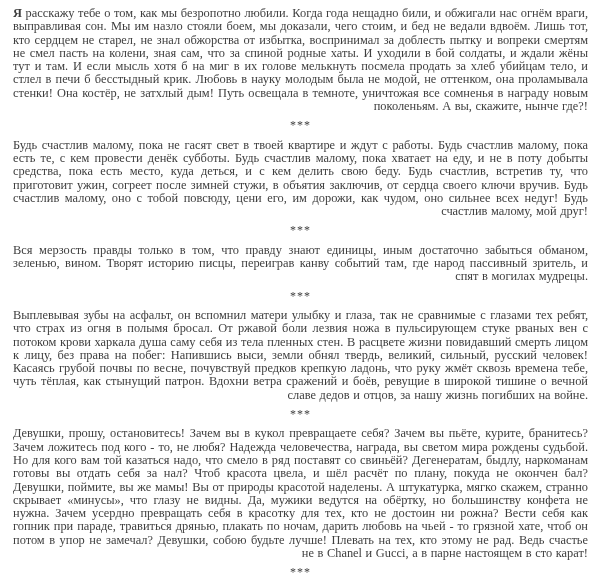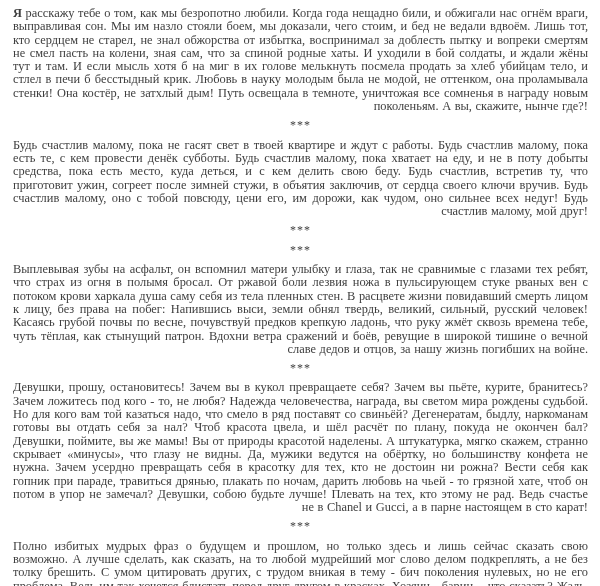--- a/index.html
+++ b/index.html
@@ -41,19 +41,20 @@
   }
 </style>
 </head>
 <body>
 
 <div class="page">
   <p class="para lead">Я расскажу тебе о том, как мы безропотно любили. Когда года нещадно били, и обжигали нас огнём враги, выправливая сон. Мы им назло стояли боем, мы доказали, чего стоим, и бед не ведали вдвоём. Лишь тот, кто сердцем не старел, не знал обжорства от избытка, воспринимал за доблесть пытку и вопреки смертям не смел пасть на колени, зная сам, что за спиной родные хаты. И уходили в бой солдаты, и ждали жёны тут и там. И если мысль хотя б на миг в их голове мелькнуть посмела продать за хлеб убийцам тело, и стлел в печи б бесстыдный крик. Любовь в науку молодым была не модой, не оттенком, она проламывала стенки! Она костёр, не затхлый дым! Путь освещала в темноте, уничтожая все сомненья в награду новым поколеньям. А вы, скажите, нынче где?!</p>
   <div class="sep">***</div>
   <p class="para">Будь счастлив малому, пока не гасят свет в твоей квартире и ждут с работы. Будь счастлив малому, пока есть те, с кем провести денёк субботы. Будь счастлив малому, пока хватает на еду, и не в поту добыты средства, пока есть место, куда деться, и с кем делить свою беду. Будь счастлив, встретив ту, что приготовит ужин, согреет после зимней стужи, в объятия заключив, от сердца своего ключи вручив. Будь счастлив малому, оно с тобой повсюду, цени его, им дорожи, как чудом, оно сильнее всех недуг! Будь счастлив малому, мой друг!</p>
   <div class="sep">***</div>
+  <p class="para">Вся мерзость правды только в том, что правду знают единицы, иным достаточно забыться обманом, зеленью, вином. Творят историю писцы, переиграв канву событий там, где народ пассивный зритель, и спят в могилах мудрецы.</p>
   <div class="sep">***</div>
   <p class="para">Выплевывая зубы на асфальт, он вспомнил матери улыбку и глаза, так не сравнимые с глазами тех ребят, что страх из огня в полымя бросал. От ржавой боли лезвия ножа в пульсирующем стуке рваных вен с потоком крови харкала душа саму себя из тела пленных стен. В расцвете жизни повидавший смерть лицом к лицу, без права на побег: Напившись выси, земли обнял твердь, великий, сильный, русский человек! Касаясь грубой почвы по весне, почувствуй предков крепкую ладонь, что руку жмёт сквозь времена тебе, чуть тёплая, как стынущий патрон. Вдохни ветра сражений и боёв, ревущие в широкой тишине о вечной славе дедов и отцов, за нашу жизнь погибших на войне.</p>
   <div class="sep">***</div>
   <p class="para">Девушки, прошу, остановитесь! Зачем вы в кукол превращаете себя? Зачем вы пьёте, курите, бранитесь? Зачем ложитесь под кого - то, не любя? Надежда человечества, награда, вы светом мира рождены судьбой. Но для кого вам той казаться надо, что смело в ряд поставят со свиньёй? Дегенератам, быдлу, наркоманам готовы вы отдать себя за нал? Чтоб красота цвела, и шёл расчёт по плану, покуда не окончен бал? Девушки, поймите, вы же мамы! Вы от природы красотой наделены. А штукатурка, мягко скажем, странно скрывает «минусы», что глазу не видны. Да, мужики ведутся на обёртку, но большинству конфета не нужна. Зачем усердно превращать себя в красотку для тех, кто не достоин ни рожна? Вести себя как гопник при параде, травиться дрянью, плакать по ночам, дарить любовь на чьей - то грязной хате, чтоб он потом в упор не замечал? Девушки, собою будьте лучше! Плевать на тех, кто этому не рад. Ведь счастье не в Chanel и Gucci, а в парне настоящем в сто карат!</p>
   <div class="sep">***</div>
   <p class="para">Полно избитых мудрых фраз о будущем и прошлом, но только здесь и лишь сейчас сказать свою возможно. А лучше сделать, как сказать, на то любой мудрейший мог слово делом подкреплять, а не без толку брешить. С умом цитировать других, с трудом вникая в тему - бич поколения нулевых, но не его проблема. Ведь им так хочется блистать перед друг другом в красках. Хозяин - барин, - что сказать? Жаль, это только маска.</p>
 </div>
 
 </body></html>

